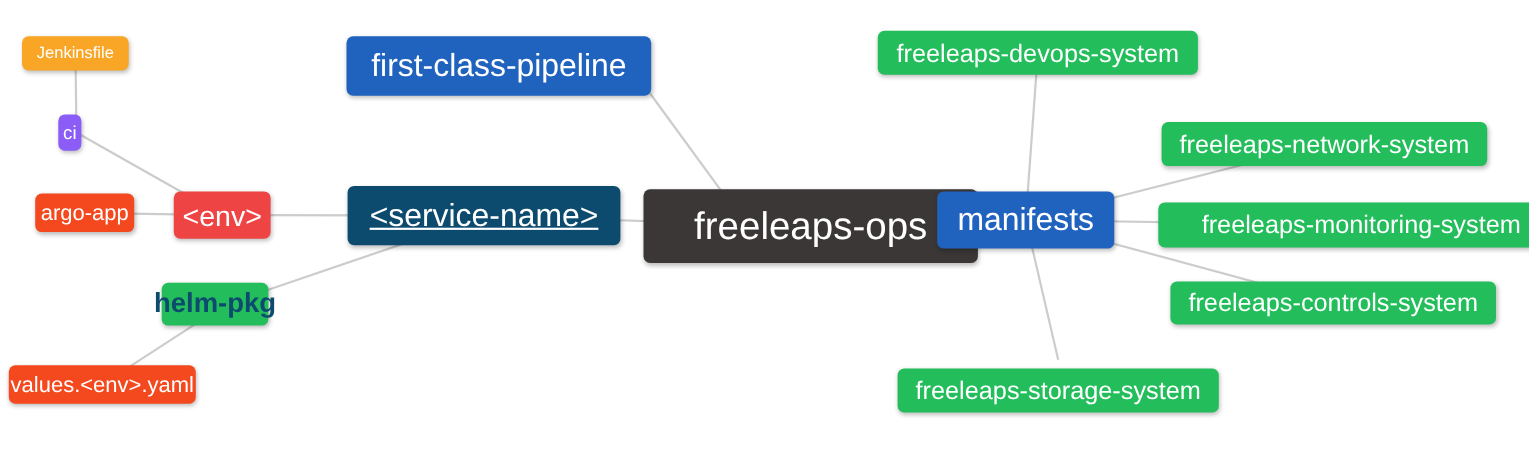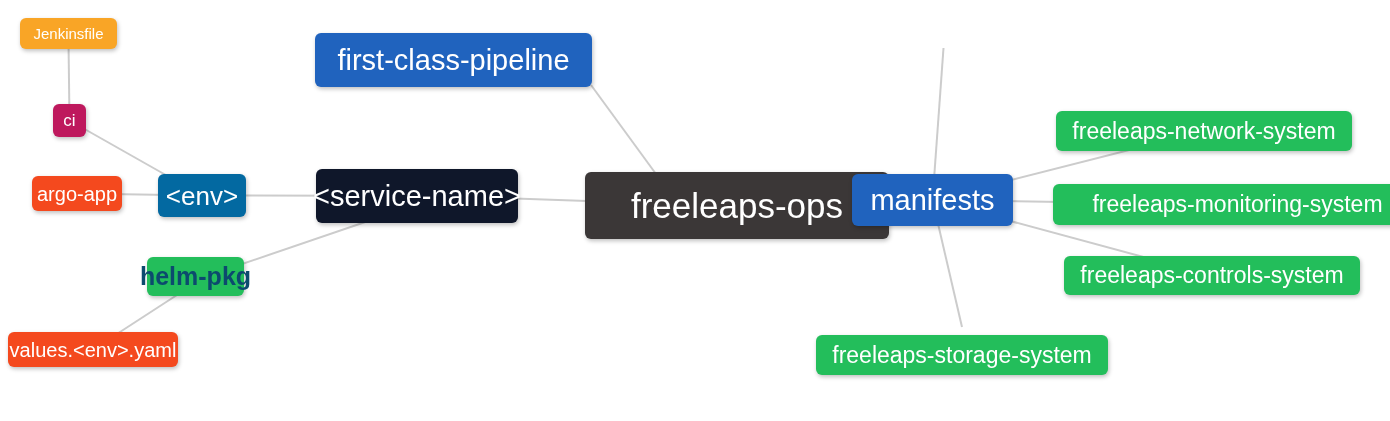--- a/index.html
+++ b/index.html
@@ -50,27 +50,28 @@
       <line x1="441.5" y1="196" x2="716" y2="205.5" stroke="#cccccc" stroke-width="2"></line>
       <line x1="591" y1="85" x2="656" y2="174" stroke="#cccccc" stroke-width="2"></line>
       <line x1="716" y1="205.5" x2="932.5" y2="200" stroke="#cccccc" stroke-width="2"></line>
       <line x1="932.5" y1="200" x2="943.5" y2="48" stroke="#cccccc" stroke-width="2"></line>
       <line x1="932.5" y1="200" x2="1204" y2="131" stroke="#cccccc" stroke-width="2"></line>
       <line x1="932.5" y1="200" x2="1213.5" y2="204.5" stroke="#cccccc" stroke-width="2"></line>
       <line x1="932.5" y1="200" x2="1212" y2="275.5" stroke="#cccccc" stroke-width="2"></line>
       <line x1="932.5" y1="200" x2="962" y2="327" stroke="#cccccc" stroke-width="2"></line>
     </svg>
 
-  <div class="node" style="left: 20px; top: 18px; width: 97px; height: 31px; font-size: 15px; background: rgb(249, 165, 38); color: rgb(255, 255, 255);">Jenkinsfile</div>
-  <div class="node" style="left: 53px; top: 104px; width: 33px; height: 33px; font-size: 17px; background: #be185d; color: rgb(255, 255, 255);">ci</div>
+  <div class="node" style="left: 20px; top: 33px; width: 97px; height: 31px; font-size: 15px; background: rgb(249, 165, 38); color: rgb(255, 255, 255);">Jenkinsfile</div>
+  <div class="node" style="left: 53px; top: 104px; width: 21px; height: 33px; font-size: 17px; background: #8b5cf6; color: rgb(255, 255, 255);">ci</div>
   <div class="node" style="left: 32px; top: 176px; width: 90px; height: 35px; font-size: 20px; background: rgb(244, 73, 30); color: rgb(255, 255, 255); text-align: center;">argo-app</div>
-  <div class="node" style="left: 158px; top: 174px; width: 88px; height: 43px; font-size: 26px; background: #0369a1; color: rgb(255, 255, 255);">&lt;env&gt;</div>
+  <div class="node" style="left: 158px; top: 174px; width: 88px; height: 43px; font-size: 26px; background: #ef4444; color: rgb(255, 255, 255);">&lt;env&gt;</div>
   <div class="node" style="left: 147px; top: 257px; width: 97px; height: 39px; font-size: 25px; background: rgb(35, 190, 91); color: #0c4a6e; font-weight: bold;">helm-pkg</div>
   <div class="node" style="left: 8px; top: 332px; width: 170px; height: 35px; font-size: 20px; background: rgb(244, 73, 30); color: rgb(255, 255, 255);">values.&lt;env&gt;.yaml</div>
   <div class="node" style="left: 315px; top: 33px; width: 277px; height: 54px; font-size: 29px; background: rgb(32, 99, 190); color: rgb(255, 255, 255);">first-class-pipeline</div>
-  <div class="node" style="left: 316px; top: 169px; width: 202px; height: 54px; font-size: 29px; background: #0f172a; color: rgb(255, 255, 255);">&lt;service-name&gt;</div>
+  <div class="node" style="left: 316px; top: 169px; width: 248px; height: 54px; font-size: 29px; background: #0c4a6e; color: rgb(255, 255, 255); text-decoration: underline;">&lt;service-name&gt;</div>
   <div class="node" style="left: 585px; top: 172px; width: 304px; height: 67px; font-size: 35px; background: rgb(59, 55, 55); color: rgb(255, 255, 255);">freeleaps-ops</div>
   <div class="node" style="left: 852px; top: 174px; width: 161px; height: 52px; font-size: 29px; background: rgb(32, 99, 190); color: rgb(255, 255, 255);">manifests</div>
+  <div class="node" style="left: 798px; top: 28px; width: 291px; height: 40px; font-size: 23px; background: rgb(35, 190, 91); color: rgb(255, 255, 255);">freeleaps-devops-system</div>
   <div class="node" style="left: 1056px; top: 111px; width: 296px; height: 40px; font-size: 23px; background: rgb(35, 190, 91); color: rgb(255, 255, 255);">freeleaps-network-system</div>
   <div class="node" style="left: 1053px; top: 184px; width: 321px; height: 41px; font-size: 23px; background: rgb(35, 190, 91); color: rgb(255, 255, 255); padding-left: 24px;">freeleaps-monitoring-system</div>
   <div class="node" style="left: 1064px; top: 256px; width: 296px; height: 39px; font-size: 23px; background: rgb(35, 190, 91); color: rgb(255, 255, 255);">freeleaps-controls-system</div>
   <div class="node" style="left: 816px; top: 307px; width: 292px; height: 40px; font-size: 23px; background: rgb(35, 190, 91); color: rgb(255, 255, 255); margin-top: 28px;">freeleaps-storage-system</div>
 </div>
 
 </body></html>

